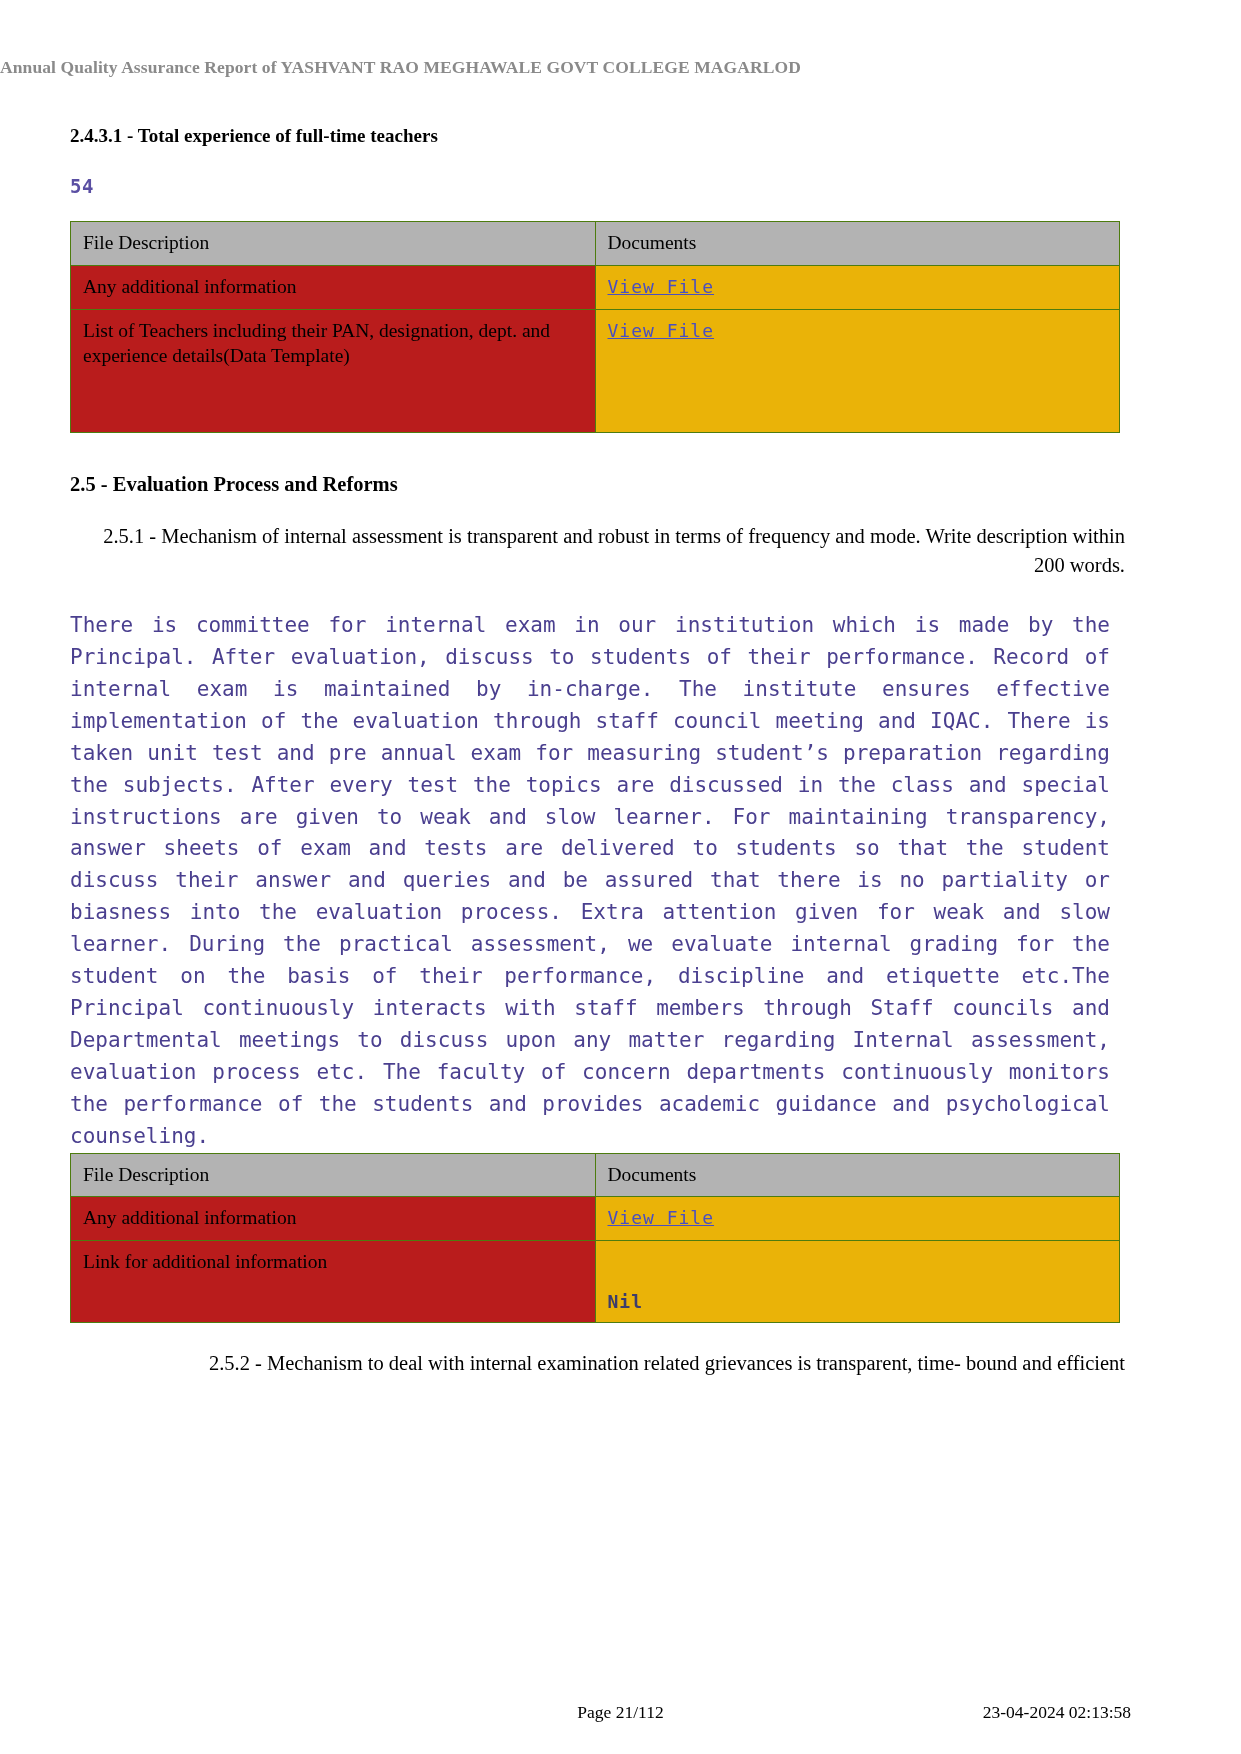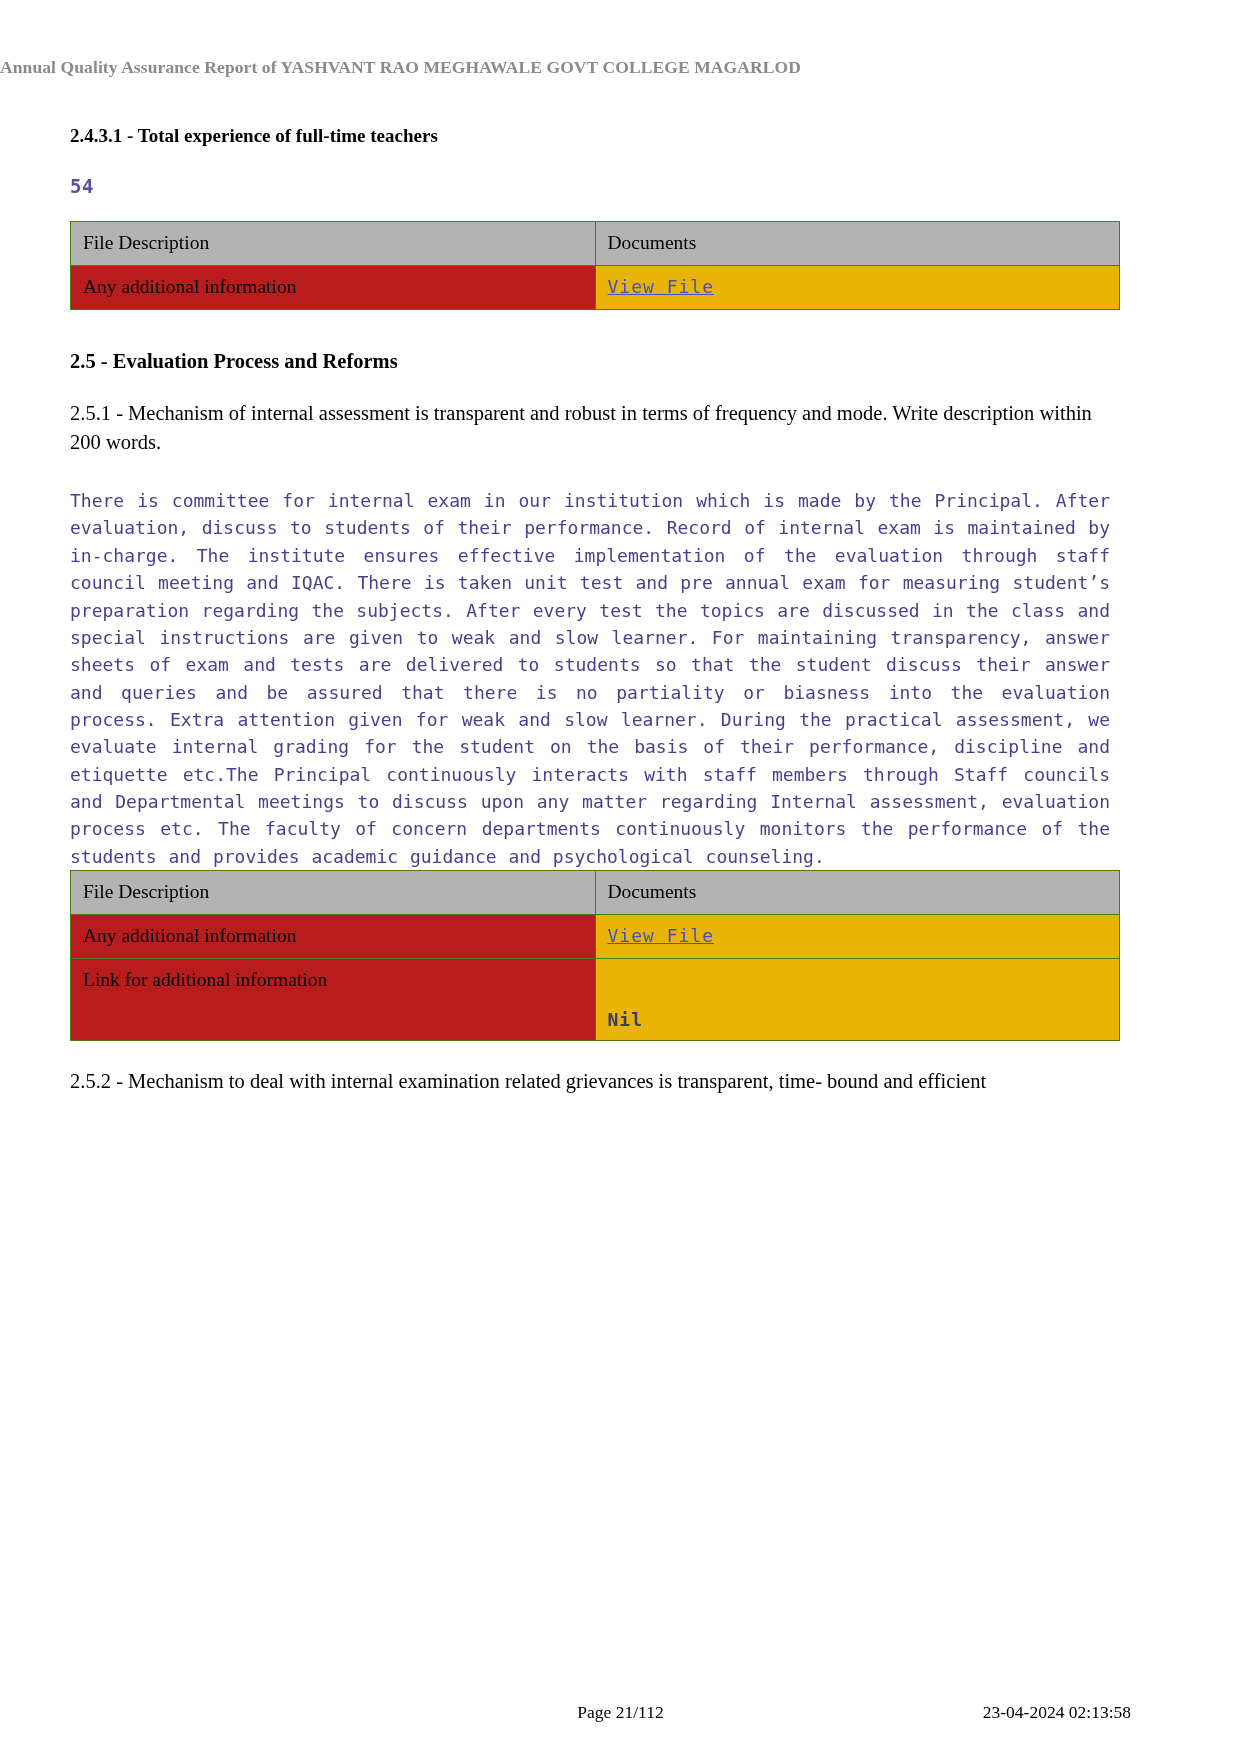--- a/index.html
+++ b/index.html
@@ -106,24 +106,25 @@
     font-weight: bold;
     font-size: 20.5px;
     margin-top: 40px;
     margin-bottom: 0;
   }
   p.para {
     font-family: "Liberation Serif", serif;
     font-size: 20.5px;
     line-height: 1.42;
     margin: 26px 0 0 0;
+    text-align: right;
   }
   .mono-block {
     font-family: "DejaVu Sans Mono", monospace;
-    font-size: 18px;
+    font-size: 21px;
     line-height: 1.52;
     color: #4a3f8f;
     margin-top: 30px;
     margin-bottom: 0;
     text-align: justify;
     word-spacing: 1px;
     width: 1040px;
   }
   .spacer-table-2 { margin-top: 36px; }
   .footer {
@@ -168,20 +169,26 @@
           <tr>
         <th>File Description</th>
         <th>Documents</th>
       </tr>
       <tr>
         <td class="desc">Any additional information</td>
         <td class="docs">
           <span class="view-file">View File</span>
         </td>
       </tr>
+      <tr>
+        <td class="desc tall-cell">List of Teachers including their PAN, designation, dept. and experience details(Data Template)</td>
+        <td class="docs tall-cell">
+          <span class="view-file">View File</span>
+        </td>
+      </tr>
     </tbody>
       </table>
 
     <div class="subsection-title">2.5 - Evaluation Process and Reforms</div>
 
     <p class="para">2.5.1 - Mechanism of internal assessment is transparent and robust in terms of frequency and mode. Write description within 200 words.</p>
 
     <div class="mono-block">There is committee for internal exam in our institution which is made by the Principal. After evaluation, discuss to students of their performance. Record of internal exam is maintained by in-charge. The institute ensures effective implementation of the evaluation through staff council meeting and IQAC. There is taken unit test and pre annual exam for measuring student’s preparation regarding the subjects. After every test the topics are discussed in the class and special instructions are given to weak and slow learner. For maintaining transparency, answer sheets of exam and tests are delivered to students so that the student discuss their answer and queries and be assured that there is no partiality or biasness into the evaluation process. Extra attention given for weak and slow learner. During the practical assessment, we evaluate internal grading for the student on the basis of their performance, discipline and etiquette etc.The Principal continuously interacts with staff members through Staff councils and Departmental meetings to discuss upon any matter regarding Internal assessment, evaluation process etc. The faculty of concern departments continuously monitors the performance of the students and provides academic guidance and psychological counseling.</div>
 
     <table class="doc-table spacer-table-2">

